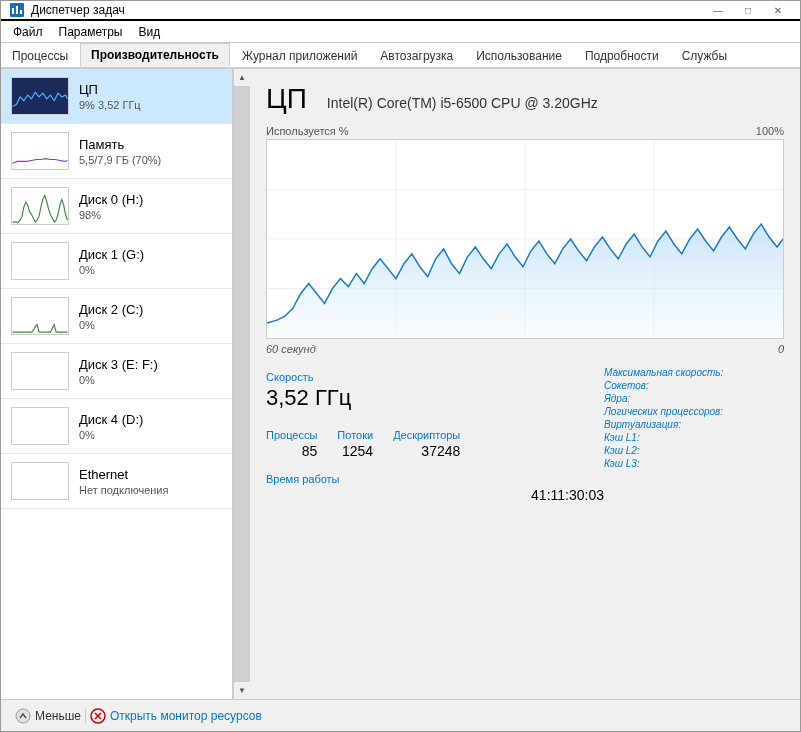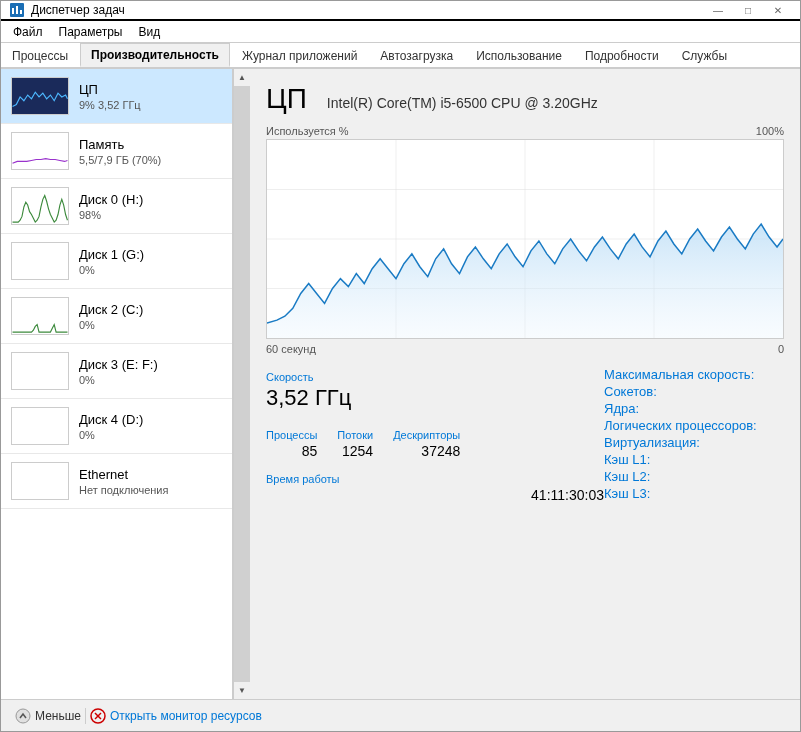--- a/index.html
+++ b/index.html
@@ -185,20 +185,21 @@
       font-size: 11px;
       color: #555;
       margin-bottom: 2px;
     }
     .chart-label-bottom {
       display: flex;
       justify-content: space-between;
       font-size: 11px;
       color: #555;
       margin-bottom: 12px;
+      font-style: italic;
     }
     .chart-svg {
       width: 100%;
       height: 100%;
     }
     .stat-block {
       padding: 4px 0;
     }
     .stat-label {
       font-size: 11px;
@@ -480,21 +481,21 @@
                 <div class="stat-value small">37248</div>
               </div>
             </div>
 
             <div class="uptime-block">
               <div class="stat-label">Время работы</div>
               <div class="stat-value small">41:11:30:03</div>
             </div>
           </div>
 
-          <div style="width:180px; font-size:13px;">
+          <div style="width:180px; font-size:10px;font-style:italic;">
             <div style="margin-bottom:2px;">
               <span style="color:#0078d7;">Максимальная скорость:</span>
               <span></span>
             </div>
             <div style="margin-bottom:2px;">
               <span style="color:#0078d7;">Сокетов:</span>
               <span></span>
             </div>
             <div style="margin-bottom:2px;">
               <span style="color:#0078d7;">Ядра:</span>

